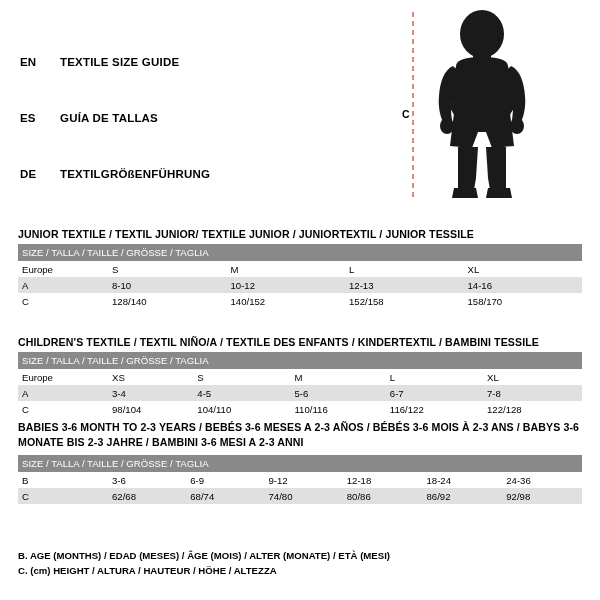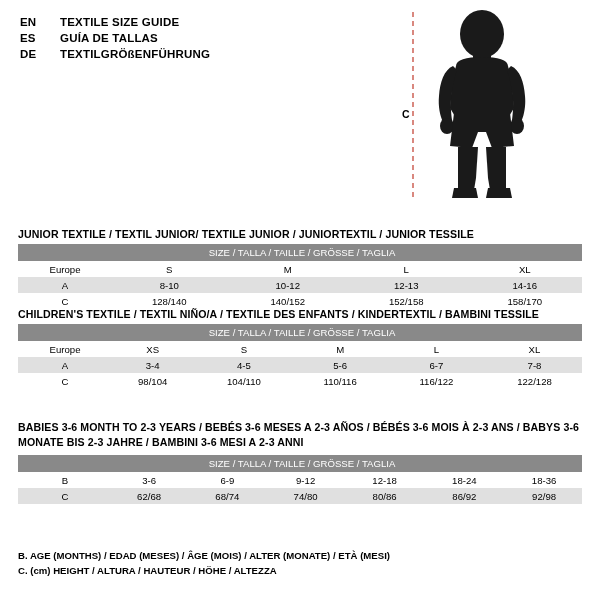--- a/index.html
+++ b/index.html
@@ -36,20 +36,21 @@
     font-size: 11.5px;
     font-weight: bold;
     letter-spacing: 0.2px;
   }
   .title-lang {
     width: 40px;
     flex: 0 0 40px;
   }
   .title-text {
     flex: 1 1 auto;
+    margin-top: 40px;
   }
 
   
   .figure-area {
     position: absolute;
     right: 14px;
     top: 8px;
     width: 190px;
     height: 195px;
   }
@@ -73,21 +74,20 @@
   .section-title {
     font-size: 10.6px;
     font-weight: bold;
     margin-bottom: 4px;
     letter-spacing: 0.1px;
   }
   table.size-table {
     border-collapse: collapse;
     width: 100%;
     font-size: 9.6px;
-    text-align: center;
   }
   table.size-table td {
     padding: 3px 0 2px 4px;
     vertical-align: middle;
     line-height: 1.15;
   }
   tr.head-row td {
     background: #898989;
     color: #ffffff;
     font-weight: normal;
@@ -197,21 +197,21 @@
         <td class="lbl-col">C</td>
         <td>128/140</td>
         <td>140/152</td>
         <td>152/158</td>
         <td>158/170</td>
       </tr>
     </tbody>
       </table>
   </div>
 
-  <div class="section" style="top:308px;">
+  <div class="section" style="top:336px;">
     <div class="section-title">CHILDREN'S TEXTILE / TEXTIL NIÑO/A / TEXTILE DES ENFANTS / KINDERTEXTIL / BAMBINI TESSILE</div>
     <table class="size-table">
       <tbody>
           <tr class="head-row">
         <td colspan="6">SIZE / TALLA / TAILLE / GRÖSSE / TAGLIA</td>
       </tr>
       <tr class="plain">
         <td class="lbl-col">Europe</td>
         <td>XS</td>
         <td>S</td>
@@ -246,21 +246,21 @@
           <tr class="head-row">
         <td colspan="7">SIZE / TALLA / TAILLE / GRÖSSE / TAGLIA</td>
       </tr>
       <tr class="plain">
         <td class="lbl-col">B</td>
         <td>3-6</td>
         <td>6-9</td>
         <td>9-12</td>
         <td>12-18</td>
         <td>18-24</td>
-        <td>18-36</td>
+        <td>24-36</td>
       </tr>
       <tr class="shade">
         <td class="lbl-col">C</td>
         <td>62/68</td>
         <td>68/74</td>
         <td>74/80</td>
         <td>80/86</td>
         <td>86/92</td>
         <td>92/98</td>
       </tr>

